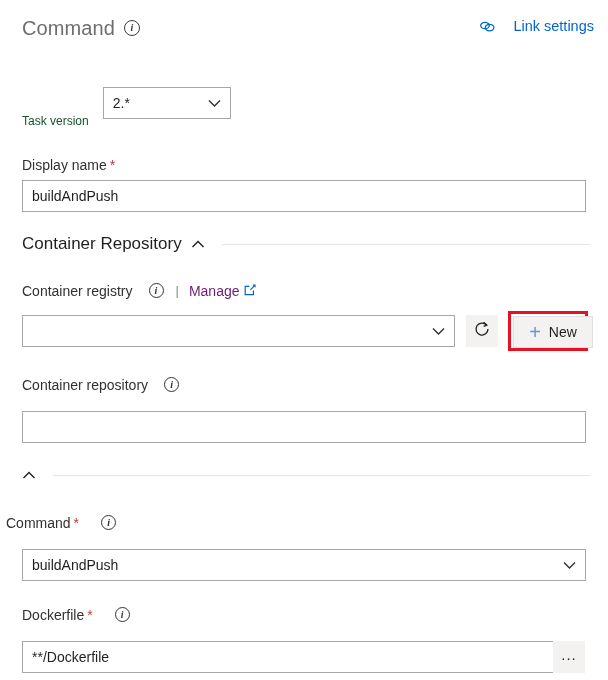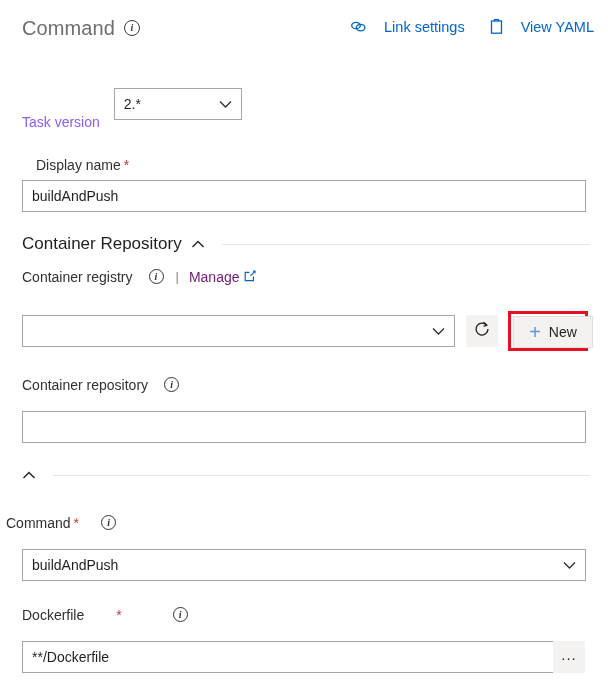--- a/index.html
+++ b/index.html
@@ -52,21 +52,21 @@
     white-space: nowrap; background: none; border: 0; padding: 2px 2px; text-align: right;
   }
   .tb-btn svg { display: block; }
 
   
   .row-taskversion {
     position: absolute; left: 22px; top: 78px;
     display: flex; align-items: center; gap: 14px;
   }
   .lbl {
-    font-size: 14px; color: #8b5cf6; line-height: 1; margin-top: 37px;
+    font-size: 12px; color: #14532d; line-height: 1; margin-top: 37px;
   }
   .req { color: #c23934; margin-left: 3px; font-size: 14px; }
 
   .select, .textbox {
     border: 1px solid #a6a6a6;
     background: #ffffff;
     height: 32px;
     font-size: 14px;
     color: #201f1e;
     padding: 0 9px;
@@ -154,65 +154,54 @@
           <svg width="17" height="15" viewBox="0 0 17 15">
             <g fill="none" stroke="#0066cc" stroke-width="1.3">
               <ellipse cx="6" cy="6.5" rx="4.3" ry="3.2"></ellipse>
               <ellipse cx="10.6" cy="8.6" rx="4.3" ry="3.2"></ellipse>
             </g>
           </svg>
         </span>
         <span>Link settings</span>
       </div>
 
-      <div class="tb-btn">
-        <span>
-          <svg width="15" height="17" viewBox="0 0 15 17">
-            <g fill="none" stroke="#0066cc" stroke-width="1.3">
-              <rect x="2.5" y="3" width="10" height="12.2"></rect>
-              <path d="M5.5 3V1.6h4V3"></path>
-            </g>
-          </svg>
-        </span>
-        <span>View YAML</span>
-      </div>
 
 
     </div>
   </div>
 
   <div class="row-taskversion">
     <span class="lbl">Task version</span>
     <div class="select" id="taskVersionSelect">
       <span class="tb-value">2.*</span>
       <span class="chev">
         <svg width="13" height="9" viewBox="0 0 13 9">
             <path d="M1 1.5L6.5 7 12 1.5" fill="none" stroke="#323130" stroke-width="1.4"></path>
           </svg>
       </span>
     </div>
   </div>
 
-  <div class="field-label" style="left:36px; top:158px;">
+  <div class="field-label" style="left:22px; top:158px;">
     <span>Display name</span>
     <span class="req">*</span>
   </div>
   <input class="textbox" style="position: absolute; left: 22px; top: 180px; width: 564px;" value="buildAndPush">
 
   <div class="section" style="top:234px;">
     <span class="sec-title">Container Repository</span>
     <span>
       <svg width="14" height="9" viewBox="0 0 14 9">
           <path d="M1.5 7L7 1.5 12.5 7" fill="none" stroke="#201f1e" stroke-width="1.4"></path>
         </svg>
     </span>
     <span class="rule"></span>
   </div>
 
-  <div class="field-label" style="left:22px; top:269px;">
+  <div class="field-label" style="left:22px; top:283px;">
     <span>Container registry</span>
     <span class="info-circle sm" style="margin-left:16px;">i</span>
     <span class="divider-pipe">|</span>
     <span class="link">
       <span>Manage</span>
       <span>
         <svg width="12" height="12" viewBox="0 0 12 12">
           <g fill="none" stroke="#0066cc" stroke-width="1.2">
             <path d="M9 1.2h2v2"></path>
             <path d="M10.8 1.4L6.4 5.8"></path>
@@ -269,21 +258,21 @@
   </div>
   <div class="select" style="position:absolute; left:22px; top:549px; width:564px;">
     <span class="tb-value">buildAndPush</span>
     <span class="chev">
       <svg width="13" height="9" viewBox="0 0 13 9">
           <path d="M1 1.5L6.5 7 12 1.5" fill="none" stroke="#323130" stroke-width="1.4"></path>
         </svg>
     </span>
   </div>
 
-  <div class="field-label" style="left:22px; top:607px;gap:29px;">
+  <div class="field-label" style="left:22px; top:607px;">
     <span>Dockerfile</span>
     <span class="req">*</span>
     <span class="info-circle sm" style="margin-left:22px;">i</span>
   </div>
   <input class="textbox" style="position: absolute; left: 22px; top: 641px; width: 561px;" value="**/Dockerfile">
   <div class="ellipsis-btn" style="position:absolute; left:553px; top:641px;">
     <span>...</span>
   </div>
 
 </div>

